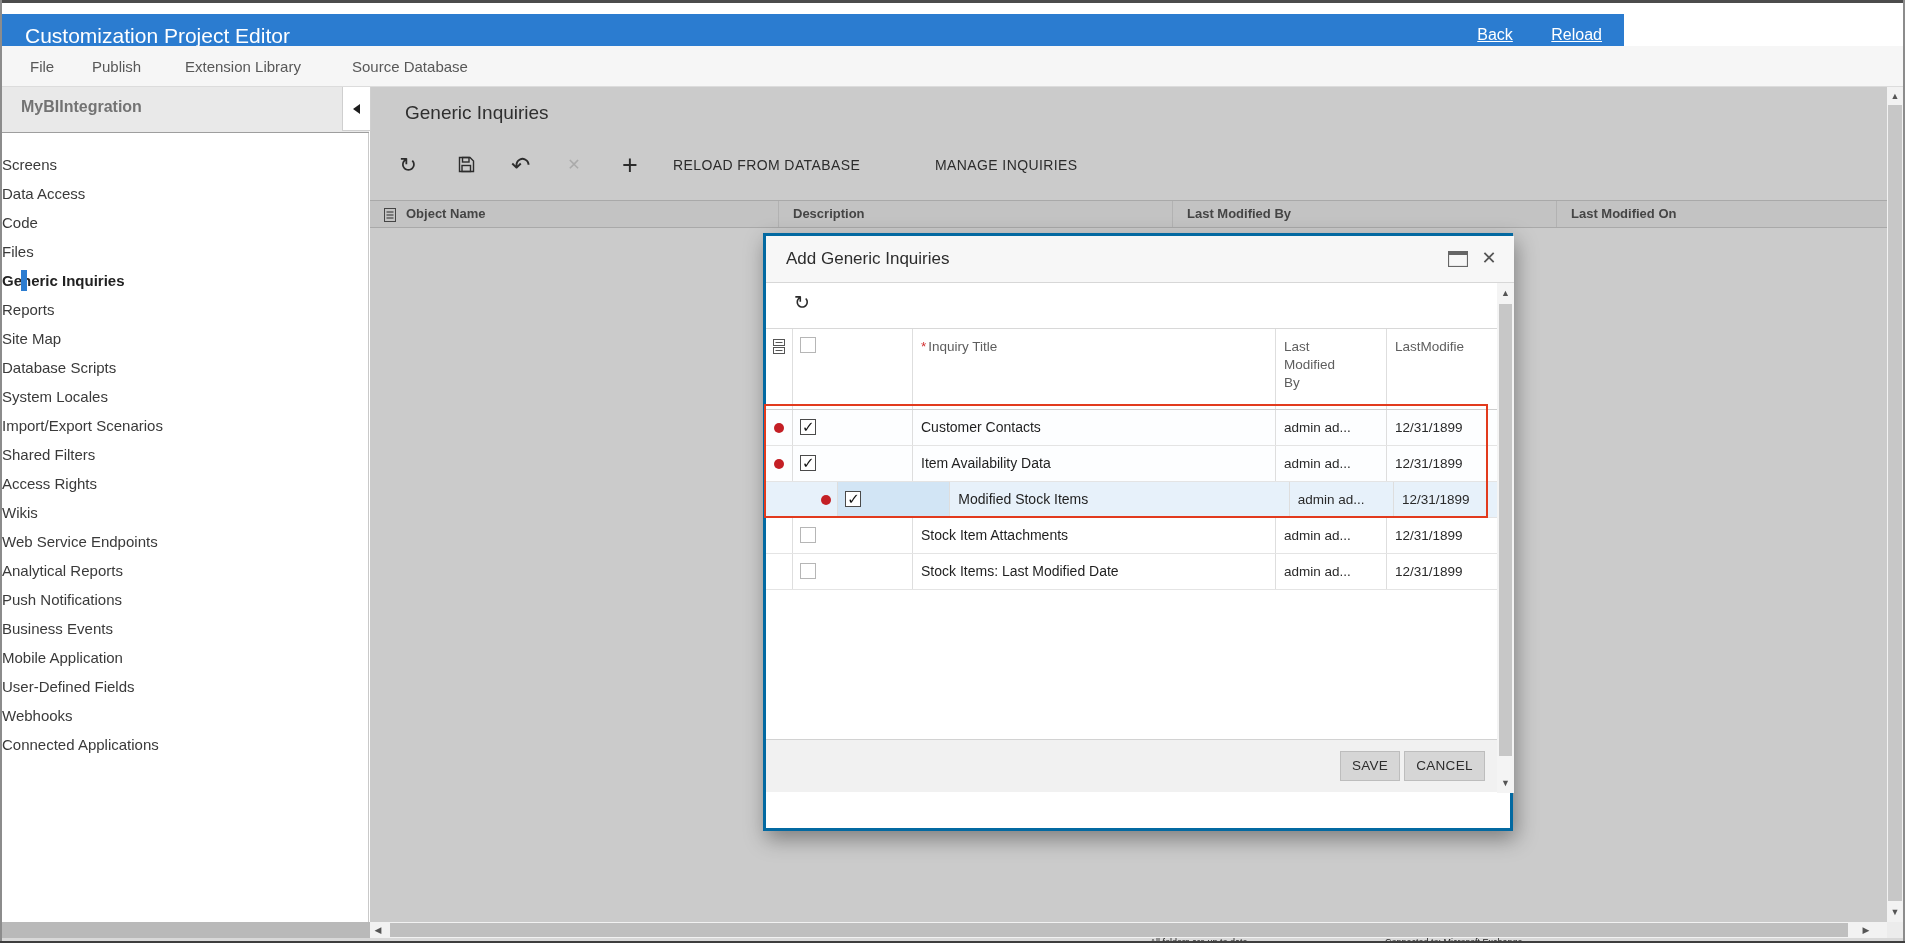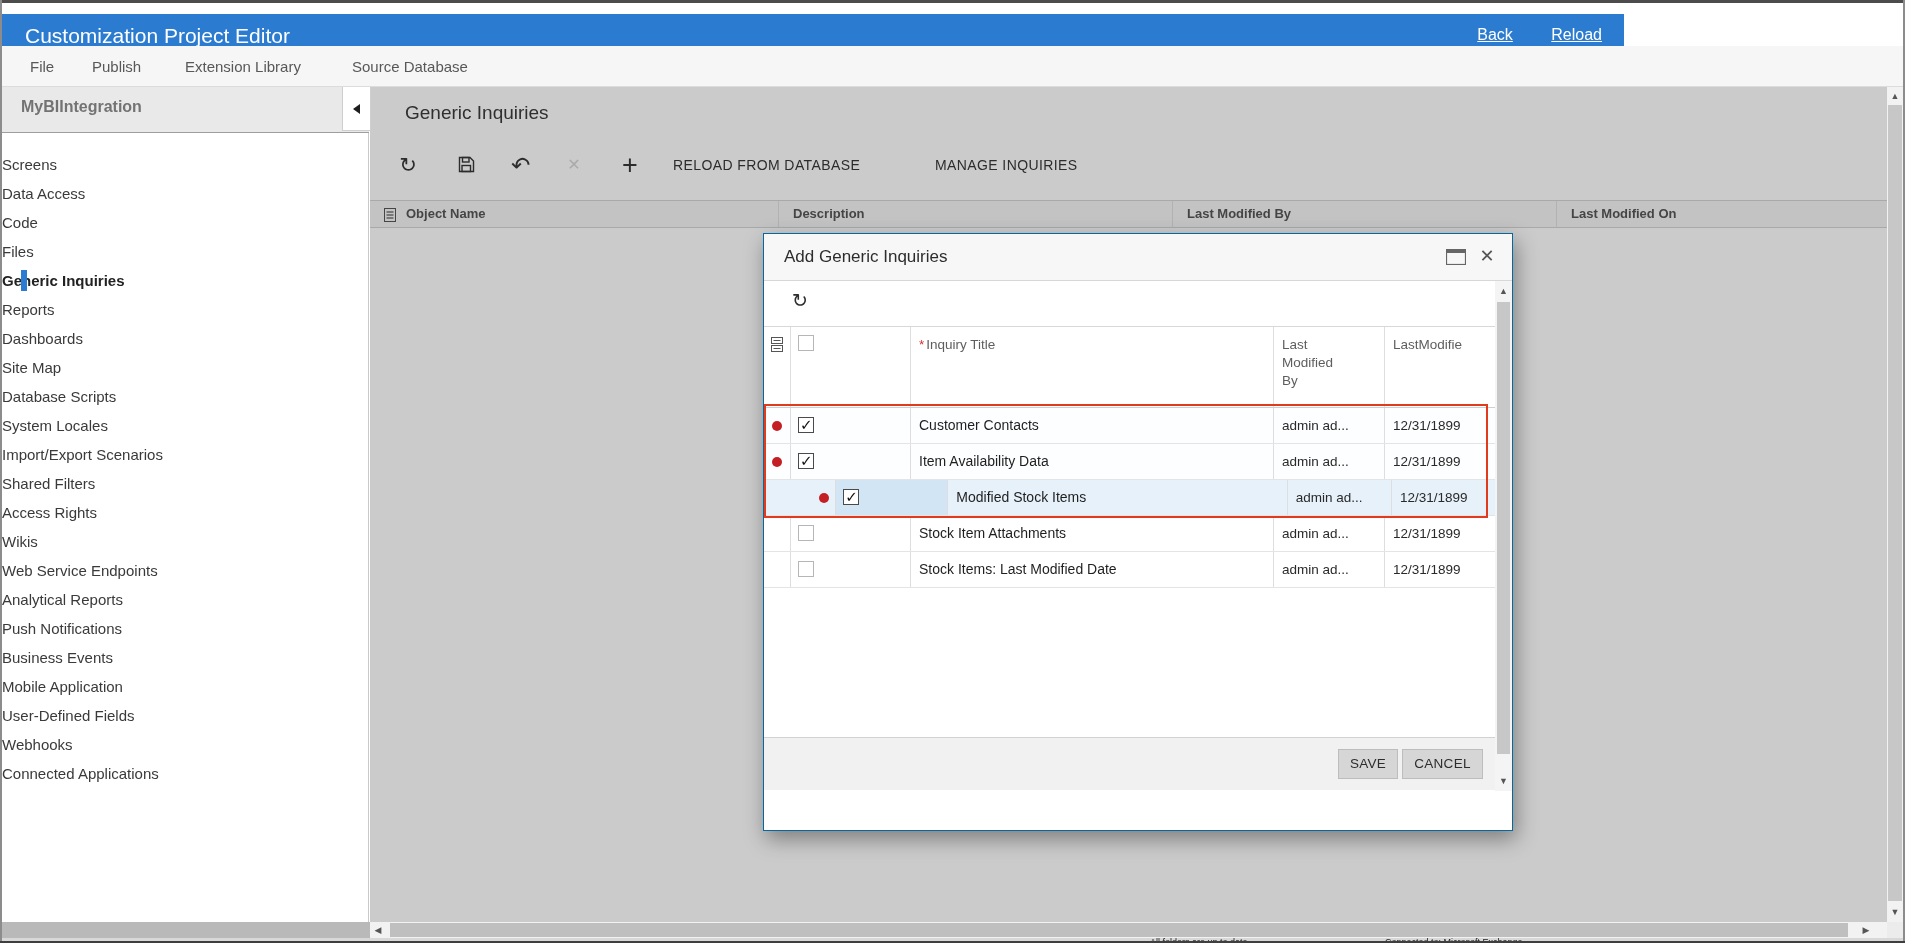--- a/index.html
+++ b/index.html
@@ -40,21 +40,21 @@
   .main-title { position:absolute; left:35px; top:15px; font-size:19px; color:#2f2f2f; }
   .tb-icon { position:absolute; top:64px; width:30px; height:28px; text-align:center; cursor:pointer; color:#2c2c2c; }
   .tb-glyph { font-size:21px; line-height:28px; }
   .tb-text { position:absolute; top:70px; font-size:14px; letter-spacing:0.4px; color:#2c2c2c; cursor:pointer; white-space:nowrap; }
   .grid-header { position:absolute; left:0; top:113px; width:1517px; height:28px; background:#c3c3c3; border-top:1px solid #a9a9a9; border-bottom:1px solid #a9a9a9; display:flex; }
   .gh-cell { border-right:1px solid #b2b2b2; font-size:13px; font-weight:bold; color:#454545; line-height:26px; padding-left:14px; overflow:hidden; white-space:nowrap; }
   .gh-cell.first { padding-left:36px; position:relative; }
   .sheet-icon { display:inline-block; }
 
   
-  .modal { left:763px; top:233px; width:750px; height:598px; background:#ffffff; border:1px solid #0369a1; box-shadow:3px 8px 20px rgba(0,0,0,0.38); z-index:20; }
+  .modal { left:763px; top:233px; width:750px; height:598px; background:#ffffff; border:3px solid #0369a1; box-shadow:3px 8px 20px rgba(0,0,0,0.38); z-index:20; }
   .modal-titlebar { position:absolute; left:0; top:0; width:748px; height:47px; background:#f7f7f7; border-bottom:1px solid #d7d7d7; }
   .modal-title { position:absolute; left:20px; top:13px; font-size:17px; color:#2d2d2d; }
   .modal-max { position:absolute; left:682px; top:15px; width:20px; height:16px; cursor:pointer; }
   .modal-close { position:absolute; left:712px; top:10px; width:22px; height:24px; font-size:18px; color:#565656; text-align:center; line-height:24px; cursor:pointer; }
   .modal-toolbar-refresh { position:absolute; left:22px; top:53px; width:28px; height:28px; text-align:center; font-size:19px; line-height:28px; color:#2c2c2c; cursor:pointer; }
 
   .dlg-grid-header { position:absolute; left:0; top:92px; width:733px; height:82px; border-top:1px solid #d8d8d8; border-bottom:1px solid #cfcfcf; display:flex; background:#fff; }
   .dg-cell { border-right:1px solid #dedede; position:relative; overflow:hidden; }
   .colA { width:27px; }  .colB { width:120px; }  .colC { width:363px; }  .colD { width:111px; }  .colE { width:112px; border-right:none; }
   .dlg-grid-header .lbl { position:absolute; left:8px; top:9px; font-size:13.5px; color:#5e5e5e; line-height:18px; }
@@ -129,21 +129,20 @@
   <div class="collapse-btn">
     <span class="collapse-tri"></span>
   </div>
   <div class="sidebar-nav">
       <div class="nav-item"><span>Screens</span></div>
       <div class="nav-item"><span>Data Access</span></div>
       <div class="nav-item"><span>Code</span></div>
       <div class="nav-item"><span>Files</span></div>
       <div class="nav-item active"><span class="nav-bar"></span><span>Generic Inquiries</span></div>
       <div class="nav-item"><span>Reports</span></div>
-      <div class="nav-item"><span>Dashboards</span></div>
       <div class="nav-item"><span>Site Map</span></div>
       <div class="nav-item"><span>Database Scripts</span></div>
       <div class="nav-item"><span>System Locales</span></div>
       <div class="nav-item"><span>Import/Export Scenarios</span></div>
       <div class="nav-item"><span>Shared Filters</span></div>
       <div class="nav-item"><span>Access Rights</span></div>
       <div class="nav-item"><span>Wikis</span></div>
       <div class="nav-item"><span>Web Service Endpoints</span></div>
       <div class="nav-item"><span>Analytical Reports</span></div>
       <div class="nav-item"><span>Push Notifications</span></div>

